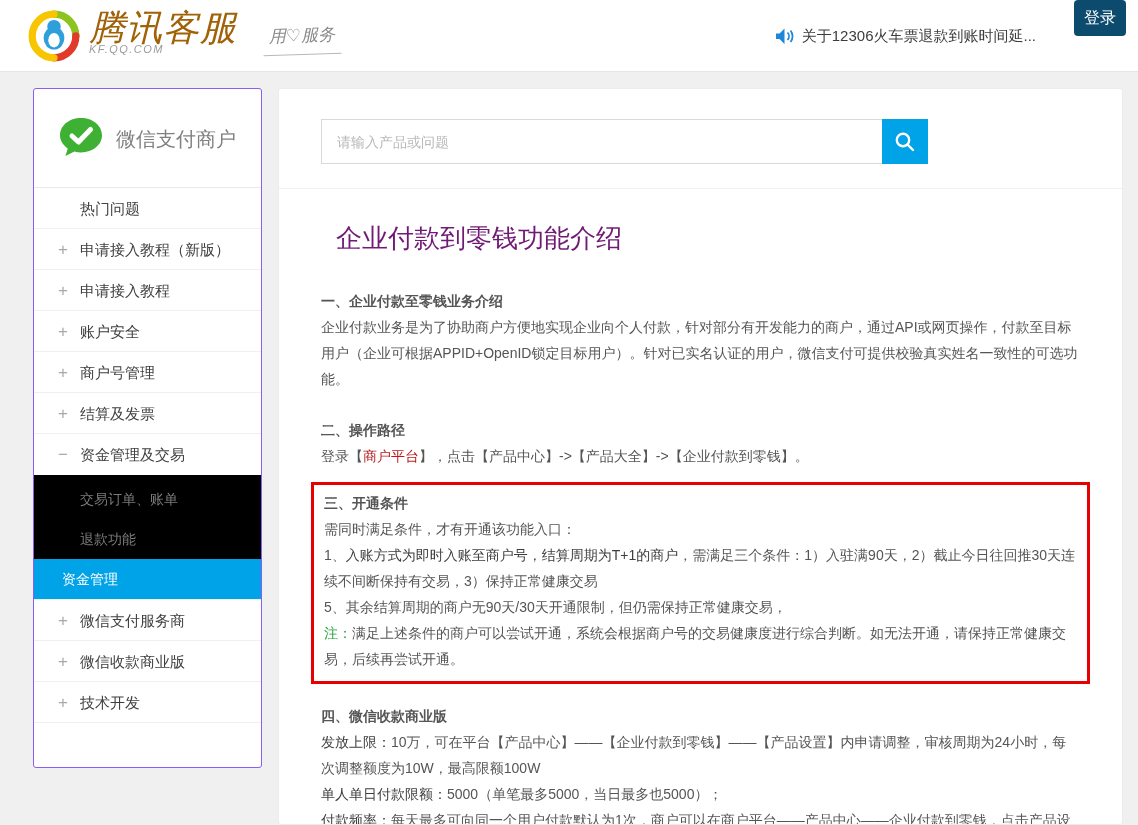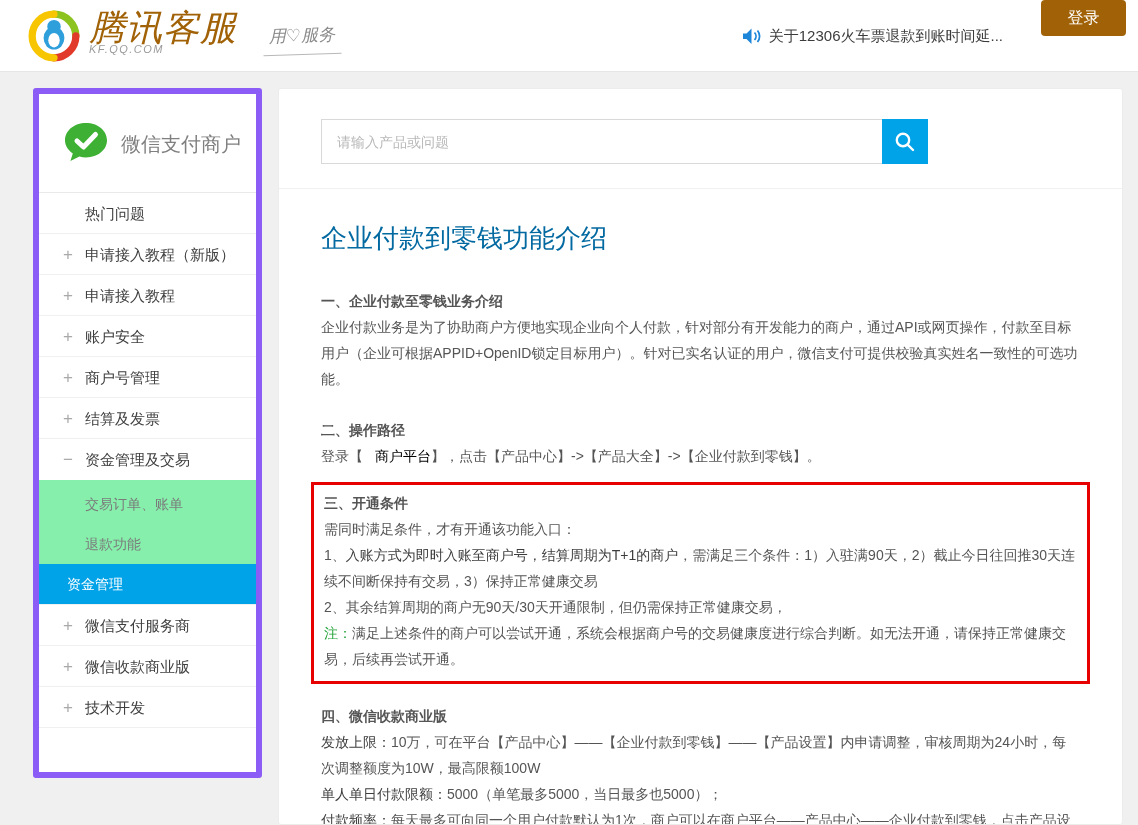--- a/index.html
+++ b/index.html
@@ -23,40 +23,40 @@
   .logo-sub { font-size:11px; color:#9b9b9b; font-style:italic; letter-spacing:1.5px; margin-top:2px; }
   .slogan {
     margin-left:26px; margin-top:14px; color:#8a8a8a; font-size:17px; font-style:italic;
     border-bottom:1px solid #b8b8b8; padding:0 6px 7px; transform:rotate(-2deg);
     white-space:nowrap;
   }
   .header-right { position:absolute; right:12px; top:0; height:72px; display:flex; }
   .announcement { display:flex; align-items:center; font-size:15px; color:#3c3c3c; margin-right:38px; cursor:pointer; }
   .announcement svg { margin-right:7px; }
   .login-btn {
-    width:85px; height:36px; border:none; border-radius:4px; cursor:pointer;
-    background:#a16207; color:#fff; font-size:16px;
+    width:52px; height:36px; border:none; border-radius:4px; cursor:pointer;
+    background:#0c4a6e; color:#fff; font-size:16px;
     font-family:"Liberation Sans","DejaVu Sans",sans-serif;
   }
 
   
   .sidebar {
     position:absolute; left:33px; top:88px; width:229px;
-    background:#fff; border:6px solid #8b5cf6; border-radius:3px;
+    background:#fff; border:1px solid #8b5cf6; border-radius:3px;
     padding-bottom:44px;
   }
   .brand { display:flex; align-items:center; padding:27px 0 25px 24px; border-bottom:1px solid #e9e9e9; cursor:pointer; }
   .brand-name { font-size:20px; color:#808080; margin-left:12px; }
   .menu-item {
     position:relative; height:41px; line-height:41px; padding-left:46px;
     font-size:15px; color:#404040; border-bottom:1px solid #f0f0f0; cursor:pointer;
     white-space:nowrap;
   }
   .expander { position:absolute; left:20px; top:0; width:18px; text-align:center; color:#a9a9a9; font-size:17px; }
-  .submenu { background:#86efac; border-bottom:1px solid #f0f0f0; padding-top:4px; }
+  .submenu { background:#000000; border-bottom:1px solid #f0f0f0; padding-top:4px; }
   .submenu-item { height:40px; line-height:40px; padding-left:46px; font-size:14px; color:#7b7b7b; cursor:pointer; white-space:nowrap; }
   .submenu-item.selected { background:#00a2e8; color:#fff;padding-left:28px; }
 
   
   .main {
     position:absolute; left:278px; top:88px; width:845px; height:737px;
     background:#fff; border:1px solid #ececec; border-radius:3px; overflow:hidden;
   }
   .search-row { margin:30px 42px 0; display:flex; width:607px; }
   .search-input {
@@ -65,28 +65,28 @@
     font-family:"Liberation Sans","DejaVu Sans",sans-serif;
   }
   .search-input::placeholder { color:#b8b8b8; }
   .search-btn {
     width:46px; height:45px; border:none; background:#00a2e8; cursor:pointer;
     display:flex; align-items:center; justify-content:center; flex:none;
   }
   .search-sep { height:1px; background:#f0f0f0; margin-top:24px; }
 
   .article { padding:0 42px; }
-  .page-title { font-size:26px; font-weight:400; color:#0369a1; margin:32px 0 0; }
+  .page-title { font-size:26px; font-weight:400; color:#701a75; margin:32px 15px 0; }
   .article p { font-size:14px; line-height:26px; color:#555; margin:0; }
   .sec-heading { font-weight:bold; color:#3d3d3d; }
   .sec1 { margin-top:32px; }
   .sec2 { margin-top:25px; }
   .red-box { border:3px solid #e60000; margin:13px -10px 0; padding:5px 10px 9px; }
   .sec4 { margin-top:19px; }
-  .lnk { color:#000000; text-decoration:none; cursor:pointer;margin-left:12px; }
+  .lnk { color:#b91c1c; text-decoration:none; cursor:pointer; }
   .green { color:#21a237; font-weight:bold; }
   .b { font-weight:normal; color:#3d3d3d; }
 </style>
 </head>
 <body>
 
 <div class="header">
   <div class="logo-wrap">
     <span>
       <svg class="qq-logo" viewBox="0 0 50 50">
@@ -204,21 +204,21 @@
 
     <div class="sec2">
       <p class="sec-heading">二、操作路径</p>
       <p><span>登录【</span><a class="lnk">商户平台</a><span>】，点击【产品中心】-&gt;【产品大全】-&gt;【企业付款到零钱】。</span></p>
     </div>
 
     <div class="red-box">
       <p class="sec-heading">三、开通条件</p>
       <p>需同时满足条件，才有开通该功能入口：</p>
       <p><span>1、</span><span class="b">入账方式为即时入账至商户号，结算周期为T+1的商户</span><span>，需满足三个条件：1）入驻满90天，2）截止今日往回推30天连续不间断保持有交易，3）保持正常健康交易</span></p>
-      <p>2、其余结算周期的商户无90天/30天开通限制，但仍需保持正常健康交易，</p>
+      <p>5、其余结算周期的商户无90天/30天开通限制，但仍需保持正常健康交易，</p>
       <p><span class="green" style="font-weight:normal;">注：</span><span>满足上述条件的商户可以尝试开通，系统会根据商户号的交易健康度进行综合判断。如无法开通，请保持正常健康交易，后续再尝试开通。</span></p>
     </div>
 
     <div class="sec4">
       <p class="sec-heading">四、微信收款商业版</p>
       <p><span class="b">发放上限：</span><span>10万，可在平台【产品中心】——【企业付款到零钱】——【产品设置】内申请调整，审核周期为24小时，每次调整额度为10W，最高限额100W</span></p>
       <p><span class="b">单人单日付款限额：</span><span>5000（单笔最多5000，当日最多也5000）；</span></p>
       <p><span class="b">付款频率：</span><span>每天最多可向同一个用户付款默认为1次，商户可以在商户平台——产品中心——企业付款到零钱，点击产品设置进行修改，最高可调整为10次，（早期申请商户不受影响）</span></p>
     </div>
 

